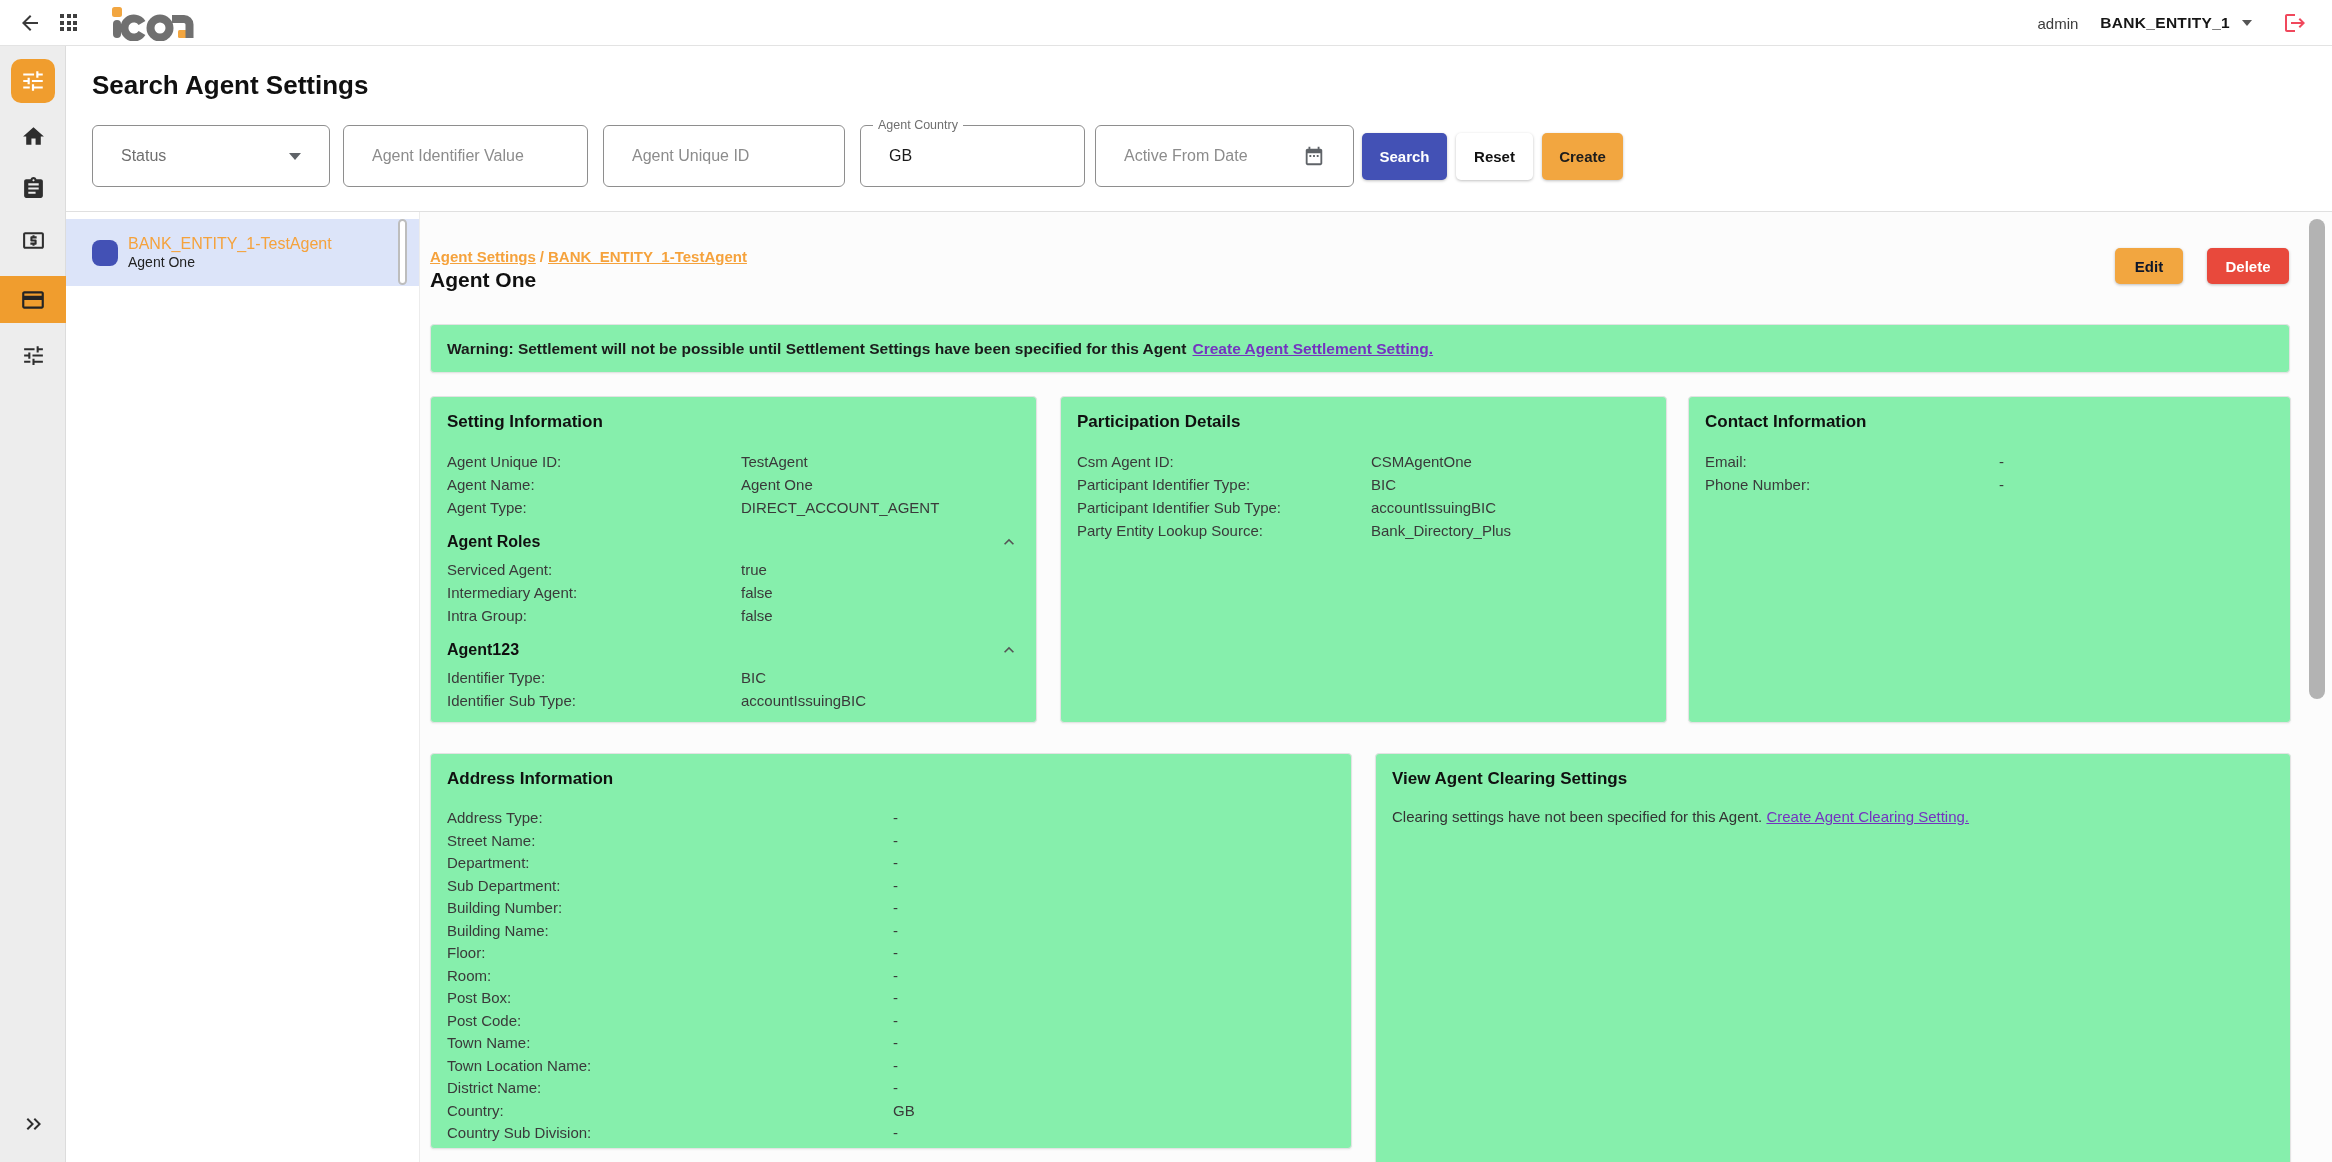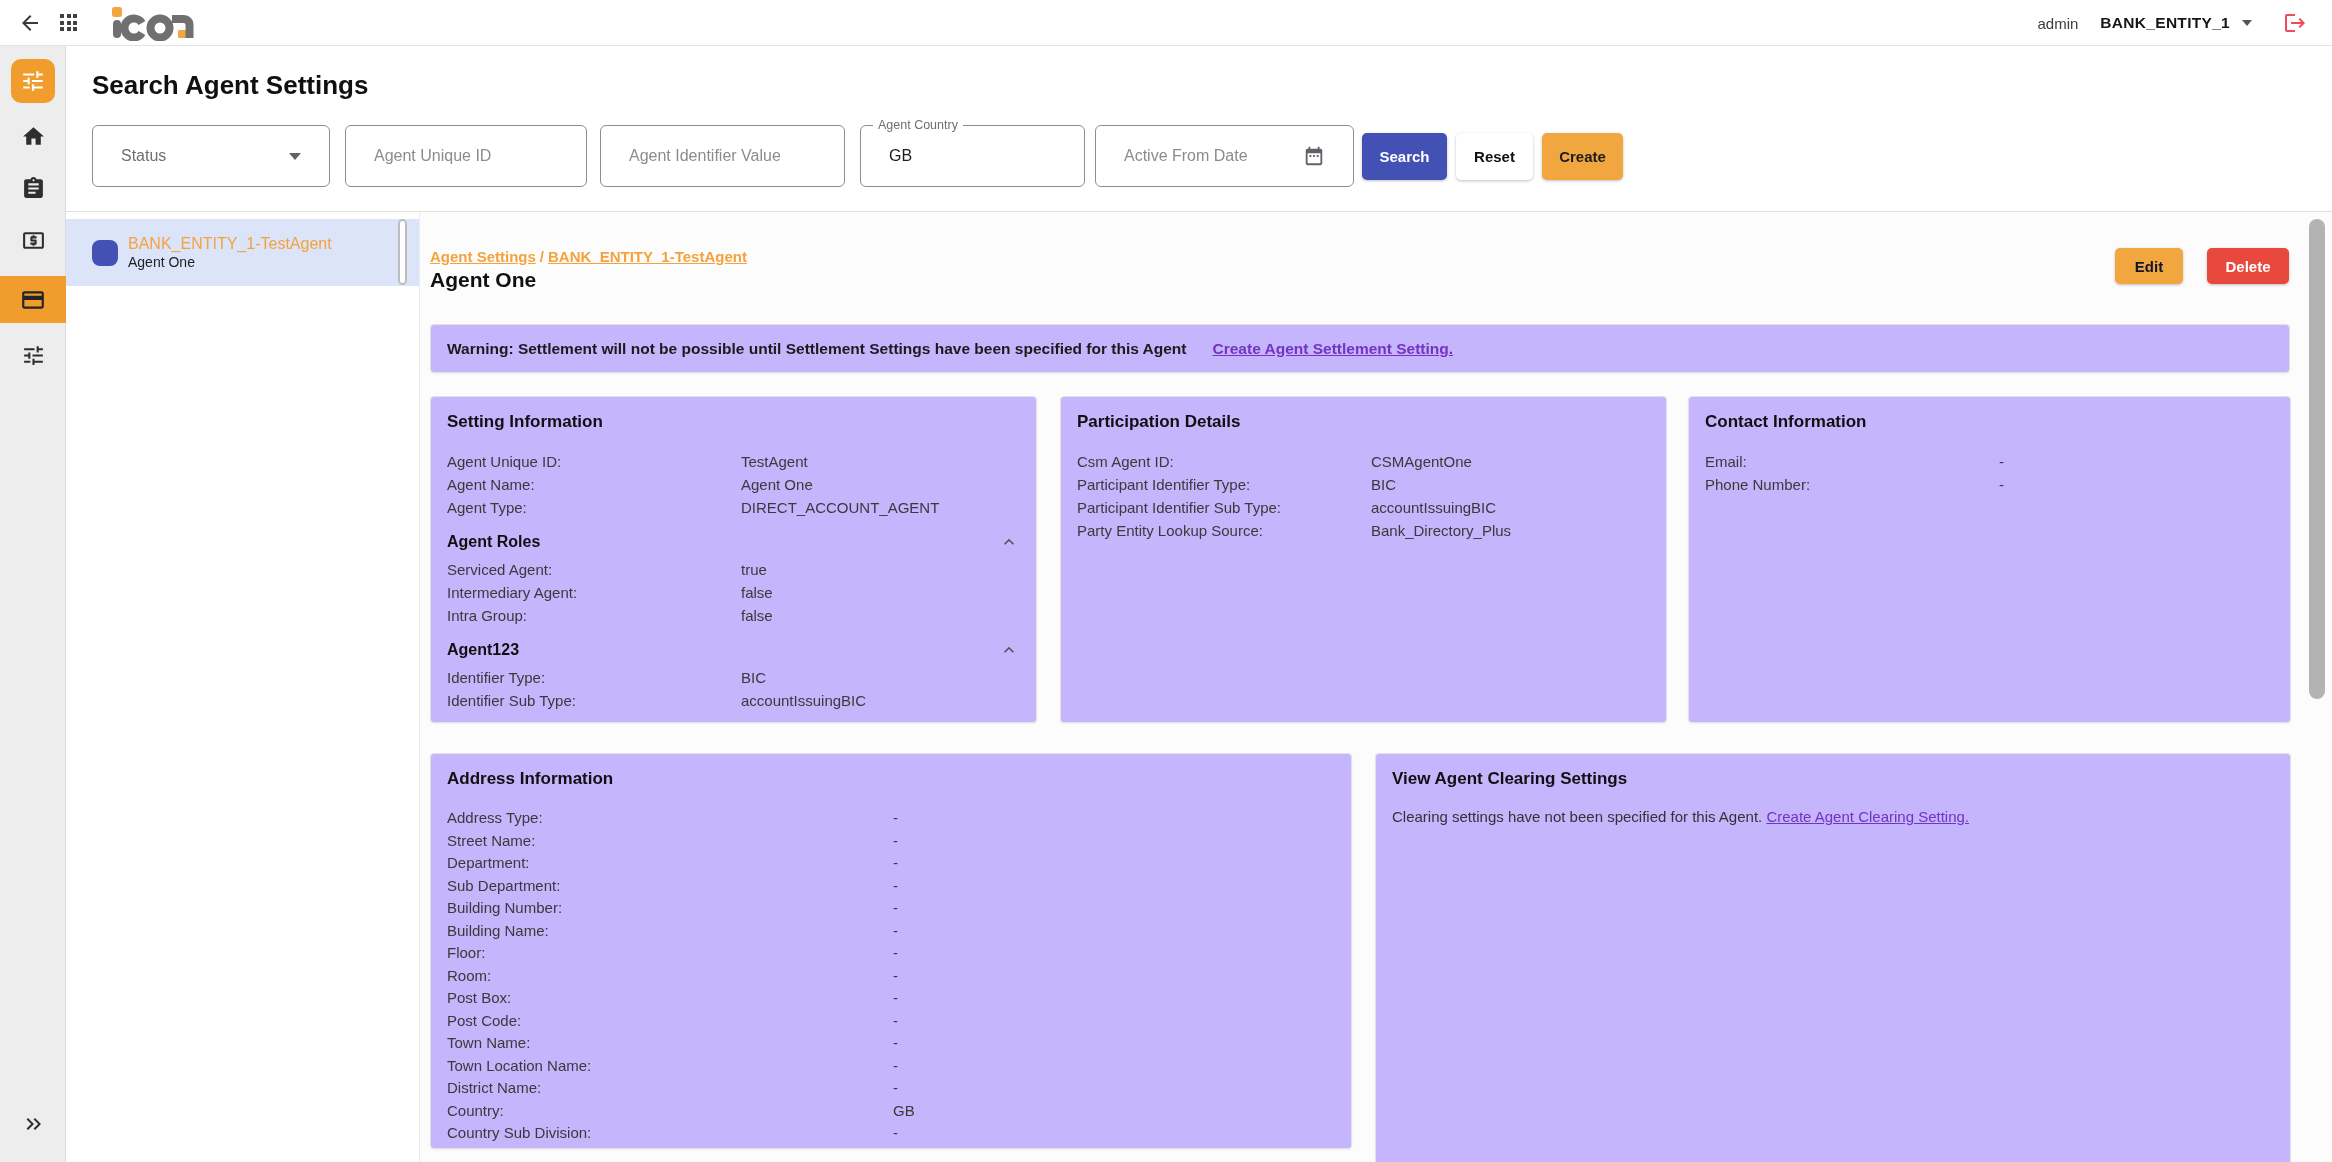--- a/index.html
+++ b/index.html
@@ -107,21 +107,21 @@
 
   .breadcrumb { position: absolute; left: 9px; top: 36px; font-size: 15px; font-weight: 700; }
   .breadcrumb a { color: var(--orange-link); text-decoration: underline; cursor: pointer; }
   .crumb-sep { color: var(--orange-link); font-weight: 700; padding: 0 4px; }
   .detail-heading { position: absolute; left: 9px; top: 56px; font-size: 21px; font-weight: 700; color: #101010; }
 
   .btn-sm { height: 36px; border: none; border-radius: 5px; font-size: 15px; font-weight: 700; cursor: pointer; box-shadow: 0 1px 3px rgba(0,0,0,.25); font-family: "Liberation Sans", sans-serif; }
   .btn-edit { position: absolute; left: 1694px; top: 36px; width: 68px; background: var(--orange); color: #0f172a; }
   .btn-delete { position: absolute; left: 1786px; top: 36px; width: 82px; background: var(--red); color: #fff; }
 
-  .card { position: absolute; background: #c4b5fd; border: 1px solid #E3E3E3; border-radius: 4px; box-shadow: 0 1px 2px rgba(0,0,0,.05); gap: 20px; }
+  .card { position: absolute; background: #86efac; border: 1px solid #E3E3E3; border-radius: 4px; box-shadow: 0 1px 2px rgba(0,0,0,.05); }
   .warning-card { left: 9px; top: 112px; width: 1860px; height: 49px; display: flex; align-items: center; padding: 0 16px; font-size: 15.5px; font-weight: 700; color: #1B1B1B; }
   .warning-card a { color: var(--purple); text-decoration: underline; margin-left: 6px; cursor: pointer; font-weight: 700; }
 
   .card-setting  { left: 9px;    top: 184px; width: 607px; height: 327px; padding: 12px 16px; }
   .card-particip { left: 639px;  top: 184px; width: 607px; height: 327px; padding: 12px 16px; }
   .card-contact  { left: 1267px; top: 184px; width: 603px; height: 327px; padding: 12px 16px; }
   .card-address  { left: 9px;    top: 541px; width: 922px; height: 396px; padding: 12px 16px; }
   .card-clearing { left: 954px;  top: 541px; width: 916px; height: 500px; padding: 12px 16px; }
 
   .card-title { font-size: 17px; font-weight: 700; color: #101010; margin: 3px 0 18px 0; }
@@ -235,25 +235,25 @@
   </button>
 </div>
 
 <div class="search-area">
   <div class="page-title">Search Agent Settings</div>
   <div class="filter-row">
     <div class="field select f-status">
       <span>Status</span>
       <span class="sel-caret"></span>
     </div>
+    <div class="field f-aiv">
+      <span>Agent Identifier Value</span>
+    </div>
     <div class="field f-uid">
       <span>Agent Unique ID</span>
-    </div>
-    <div class="field f-aiv">
-      <span>Agent Identifier Value</span>
     </div>
     <div class="field f-country">
       <span class="float-label">Agent Country</span>
       <span>GB</span>
     </div>
     <div class="field f-date">
       <span>Active From Date</span>
       <span>
         <svg width="22" height="22" viewBox="0 0 24 24" fill="#5F6368">
             <path d="M9 11H7v2h2v-2zm4 0h-2v2h2v-2zm4 0h-2v2h2v-2zm2-7h-1V2h-2v2H8V2H6v2H5c-1.11 0-1.99.9-1.99 2L3 20c0 1.1.89 2 2 2h14c1.1 0 2-.9 2-2V6c0-1.1-.9-2-2-2zm0 16H5V9h14v11z"></path>

